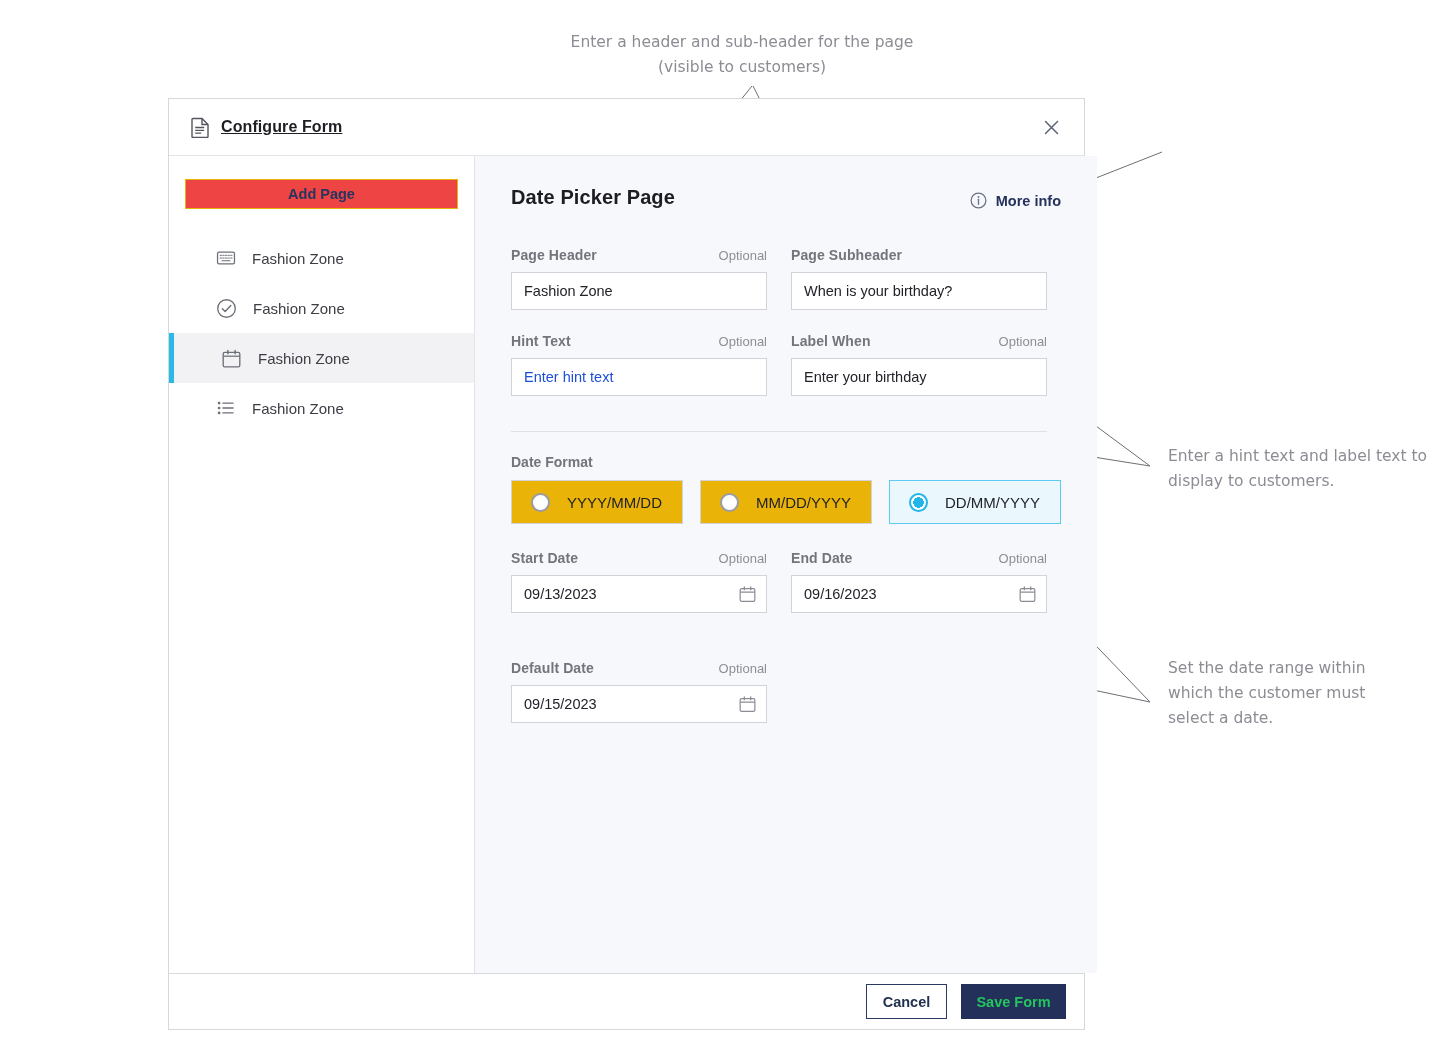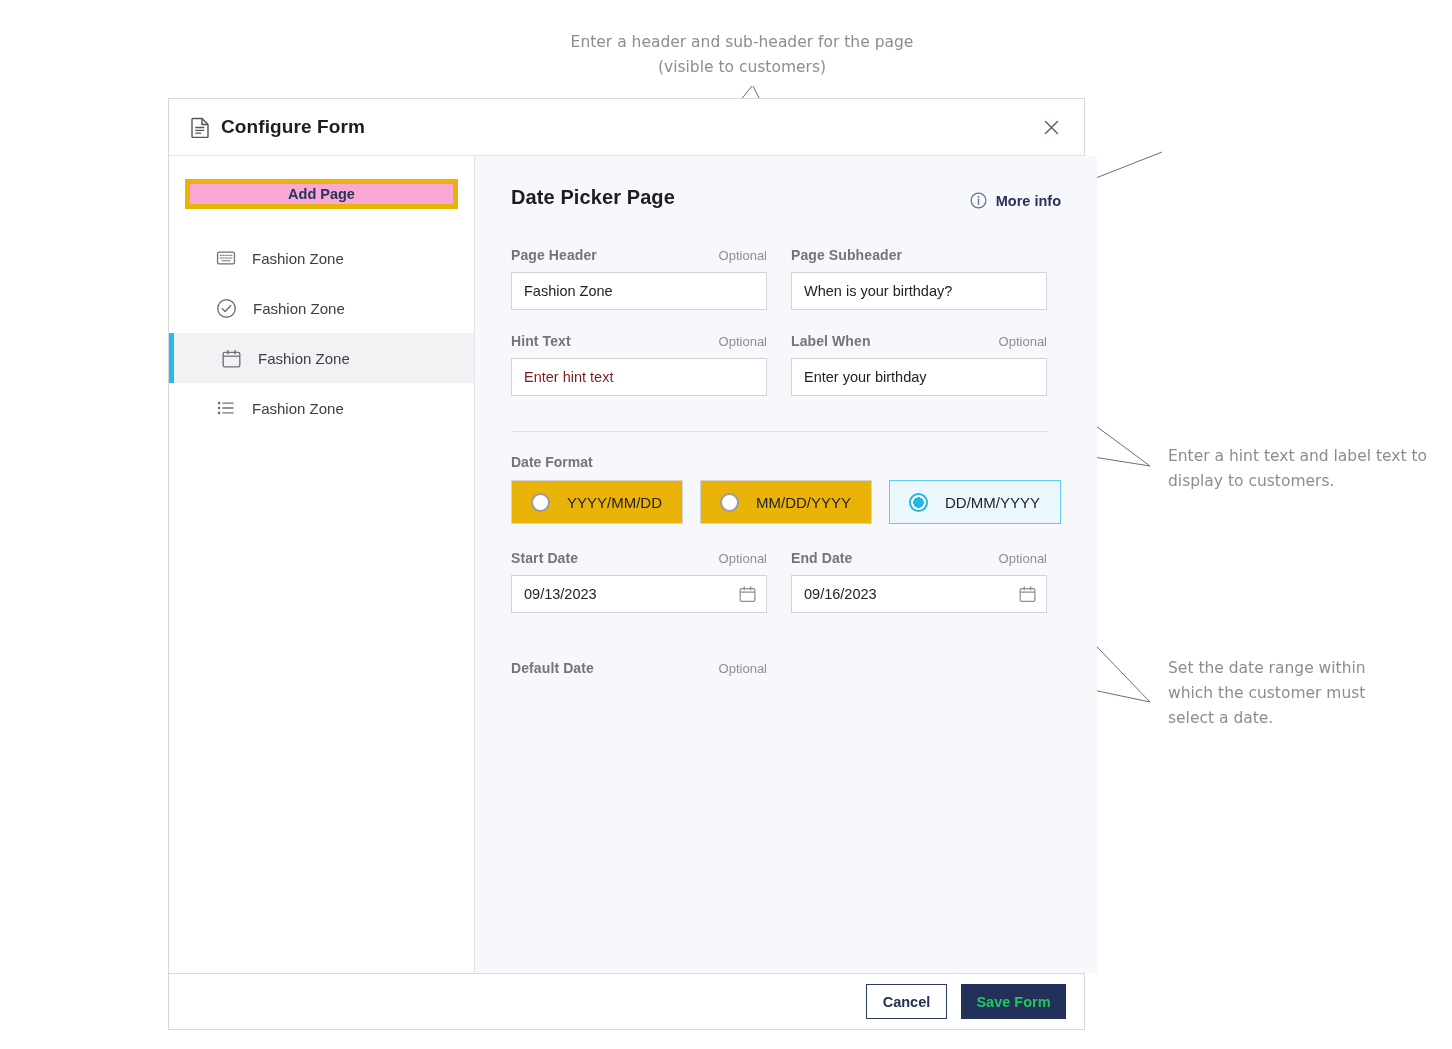--- a/index.html
+++ b/index.html
@@ -38,22 +38,22 @@
     display: flex; flex-direction: column;
   }
   .dialog-header {
     height: 57px; flex: 0 0 57px;
     display: flex; align-items: center;
     padding: 0 18px 0 22px;
     border-bottom: 1px solid #e3e3e8;
     background: #fff;
   }
   .dialog-title {
-    font-size: 19px; font-weight: bold; color: #1d1d23;
-    letter-spacing: .1px; margin-left: 11px;
+    font-size: 16px; font-weight: bold; color: #1d1d23;
+    letter-spacing: .1px; margin-left: 11px; text-decoration: underline;
   }
   .header-spacer { flex: 1; }
   .close-btn {
     width: 30px; height: 30px;
     display: flex; align-items: center; justify-content: center;
     color: #5a6378; cursor: pointer; background: none; border: none;
     font-size: 19px; line-height: 1;
   }
 
   .dialog-body { flex: 1; display: flex; min-height: 0; }
@@ -62,22 +62,22 @@
   .sidebar {
     width: 306px; flex: 0 0 306px;
     background: #ffffff;
     border-right: 1px solid #e3e3e8;
     padding-top: 23px;
   }
   .add-page-btn {
     display: block;
     margin: 0 auto;
     width: 273px; height: 30px;
-    background: #f9a8d4;
-    border: 5px solid #eab308;
+    background: #ef4444;
+    border: 1px solid #eab308;
     color: #26355f;
     font-size: 14.5px; font-weight: bold;
     font-family: "Liberation Sans", sans-serif;
     cursor: pointer;
   }
   .page-list { margin-top: 24px; }
   .page-item {
     position: relative;
     height: 50px;
     display: flex; align-items: center;
@@ -136,21 +136,21 @@
   }
   .input {
     width: 100%; height: 38px;
     background: #fff;
     border: 1px solid #d2d3da;
     padding: 0 12px;
     font-size: 14.5px; color: #22222a;
     font-family: "Liberation Sans", sans-serif;
     display: flex; align-items: center;
   }
-  .input.placeholder { color: #7f1d1d; }
+  .input.placeholder { color: #1d4ed8; }
   .input-date {
     position: relative;
     padding-right: 23px;
   }
   .cal-btn {
     position: absolute; right: 9px; top: 50%;
     transform: translateY(-50%);
     display: flex; color: #8b8c94; cursor: pointer;
   }
 
@@ -436,20 +436,30 @@
             </div>
           </div>
 
         </div>
 
         <div class="default-wrap">
           <div class="flabel-row">
             <span class="flabel">Default Date</span>
             <span class="fopt">Optional</span>
           </div>
+          <div class="input input-date">
+            <span>09/15/2023</span>
+            <span class="cal-btn">
+              <svg width="19" height="19" viewBox="0 0 22 22" fill="none" xmlns="http://www.w3.org/2000/svg">
+                <rect x="2.5" y="4.8" width="17" height="14.7" rx="1.6" stroke="#8b8c94" stroke-width="1.4"></rect>
+                <path d="M2.8 8.8h16.4" stroke="#8b8c94" stroke-width="1.3"></path>
+                <path d="M7.3 2.8v3.2M14.7 2.8v3.2" stroke="#8b8c94" stroke-width="1.5" stroke-linecap="round"></path>
+              </svg>
+            </span>
+          </div>
         </div>
 
       </div>
     </div>
 
     <div class="dialog-footer">
       <button class="btn btn-cancel">Cancel</button>
       <button class="btn btn-save">Save Form</button>
     </div>
 

